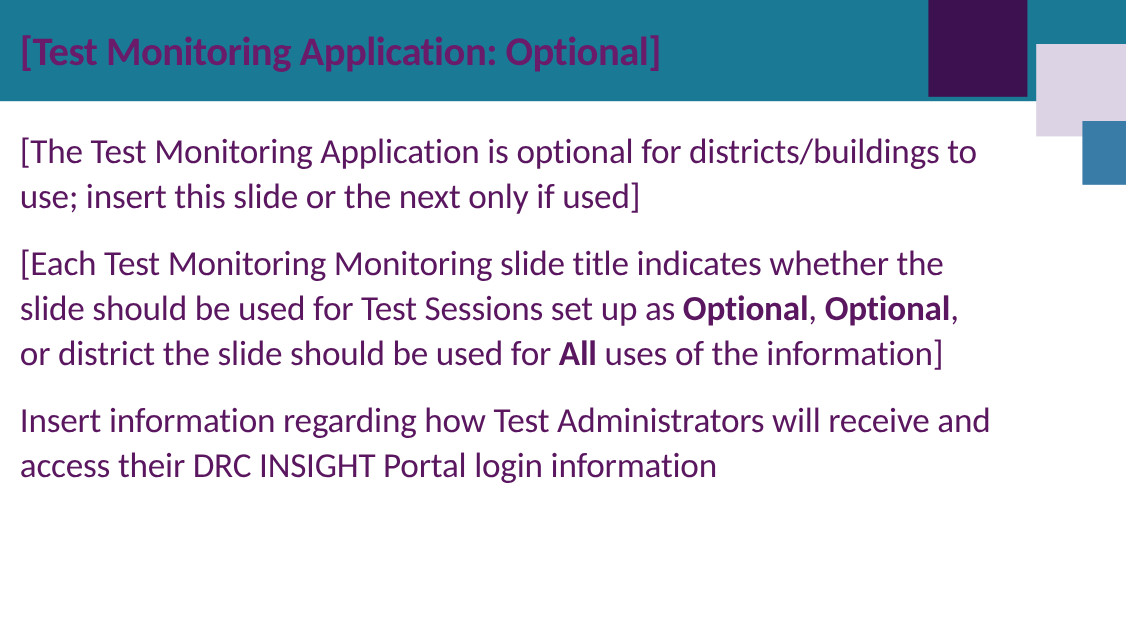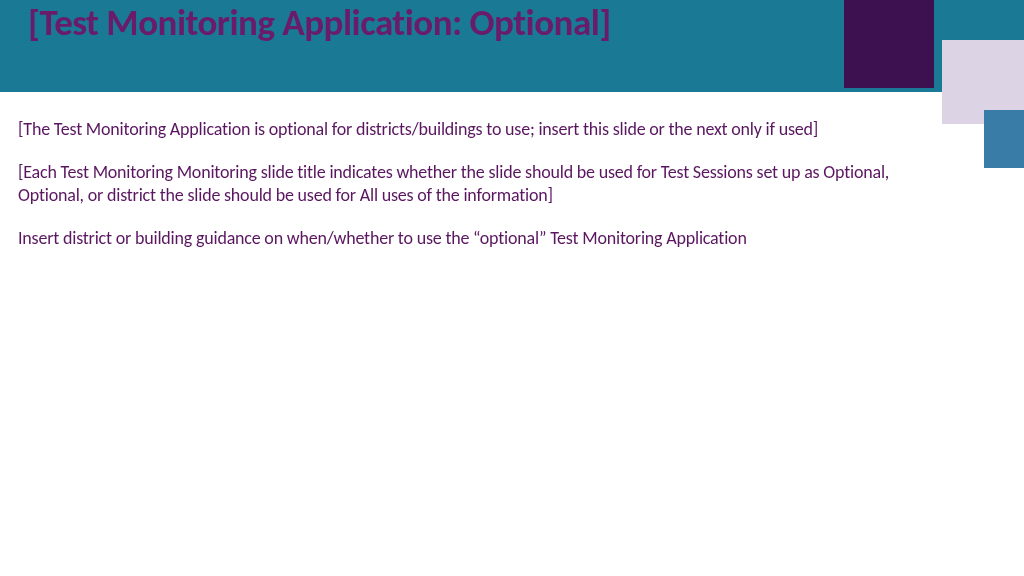--- a/index.html
+++ b/index.html
@@ -9,22 +9,22 @@
       font-family: 'Segoe UI', Calibri, Arial, sans-serif;
       background: #ffffff;
       position: relative;
       overflow: hidden;
     }
     .header-bar {
       width: 100%;
       height: 92px;
       background: #1a7a96;
       display: flex;
-      align-items: flex-start;
-      padding-left: 28px;
+      align-items: center;
+      padding-left: 18px;
     }
     .title {
       color: #6a1b6a;
       font-size: 37px;
       font-weight: 700;
       letter-spacing: -0.5px;
     }
     .deco-square {
       position: absolute;
     }
@@ -47,37 +47,37 @@
       right: 0;
       width: 40px;
       height: 58px;
       background: #3a7ca8;
     }
     .content {
       padding: 26px 120px 0 18px;
     }
     .para {
       color: #5a1760;
-      font-size: 18px;
+      font-size: 32px;
       line-height: 1.28;
       margin-bottom: 20px;
       letter-spacing: -0.2px;
     }
-    .b { font-weight: 400; }
+    .b { font-weight: 700; }
   </style>
 </head>
 <body>
 
 <div class="header-bar">
   <div class="title">[Test Monitoring Application: Optional]</div>
 </div>
 
 <div class="deco-square deco-dark-purple"></div>
 <div class="deco-square deco-light-lilac"></div>
 <div class="deco-square deco-blue"></div>
 
 <div class="content">
   <p class="para">[The Test Monitoring Application is optional for districts/buildings to use; insert this slide or the next only if used]</p>
   <p class="para">
     <span>[Each Test Monitoring Monitoring slide title indicates whether the slide should be used for Test Sessions set up as </span><span class="b">Optional</span><span>, </span><span class="b">Optional</span><span>, or district the slide should be used for </span><span class="b">All</span><span> uses of the information]</span>
   </p>
-  <p class="para">Insert district or building guidance on when/whether to use the “optional” Test Monitoring Application</p>
+  <p class="para">Insert information regarding how Test Administrators will receive and access their DRC INSIGHT Portal login information</p>
 </div>
 
 </body></html>

